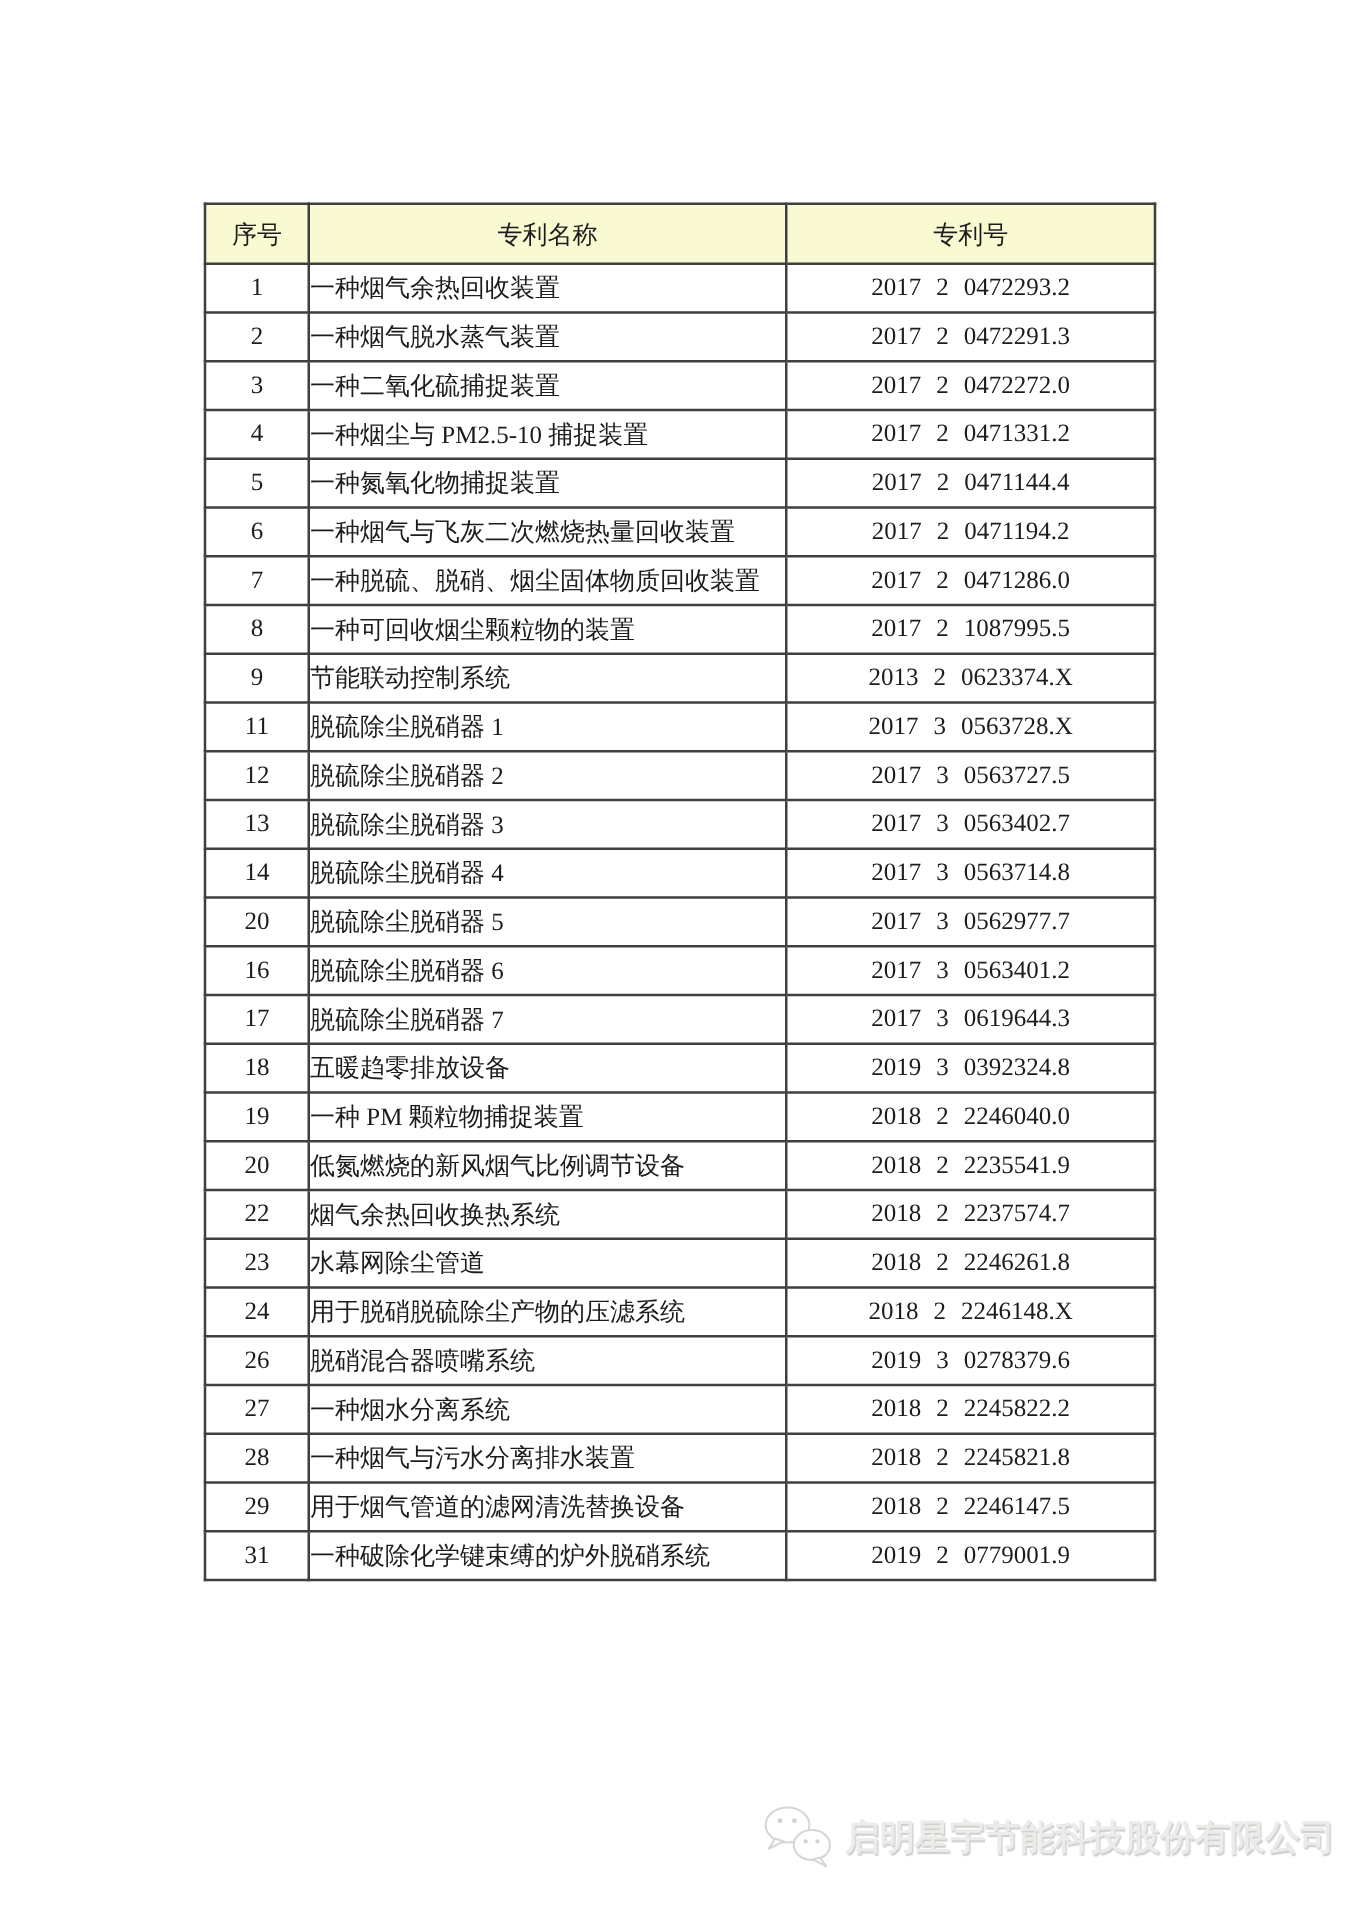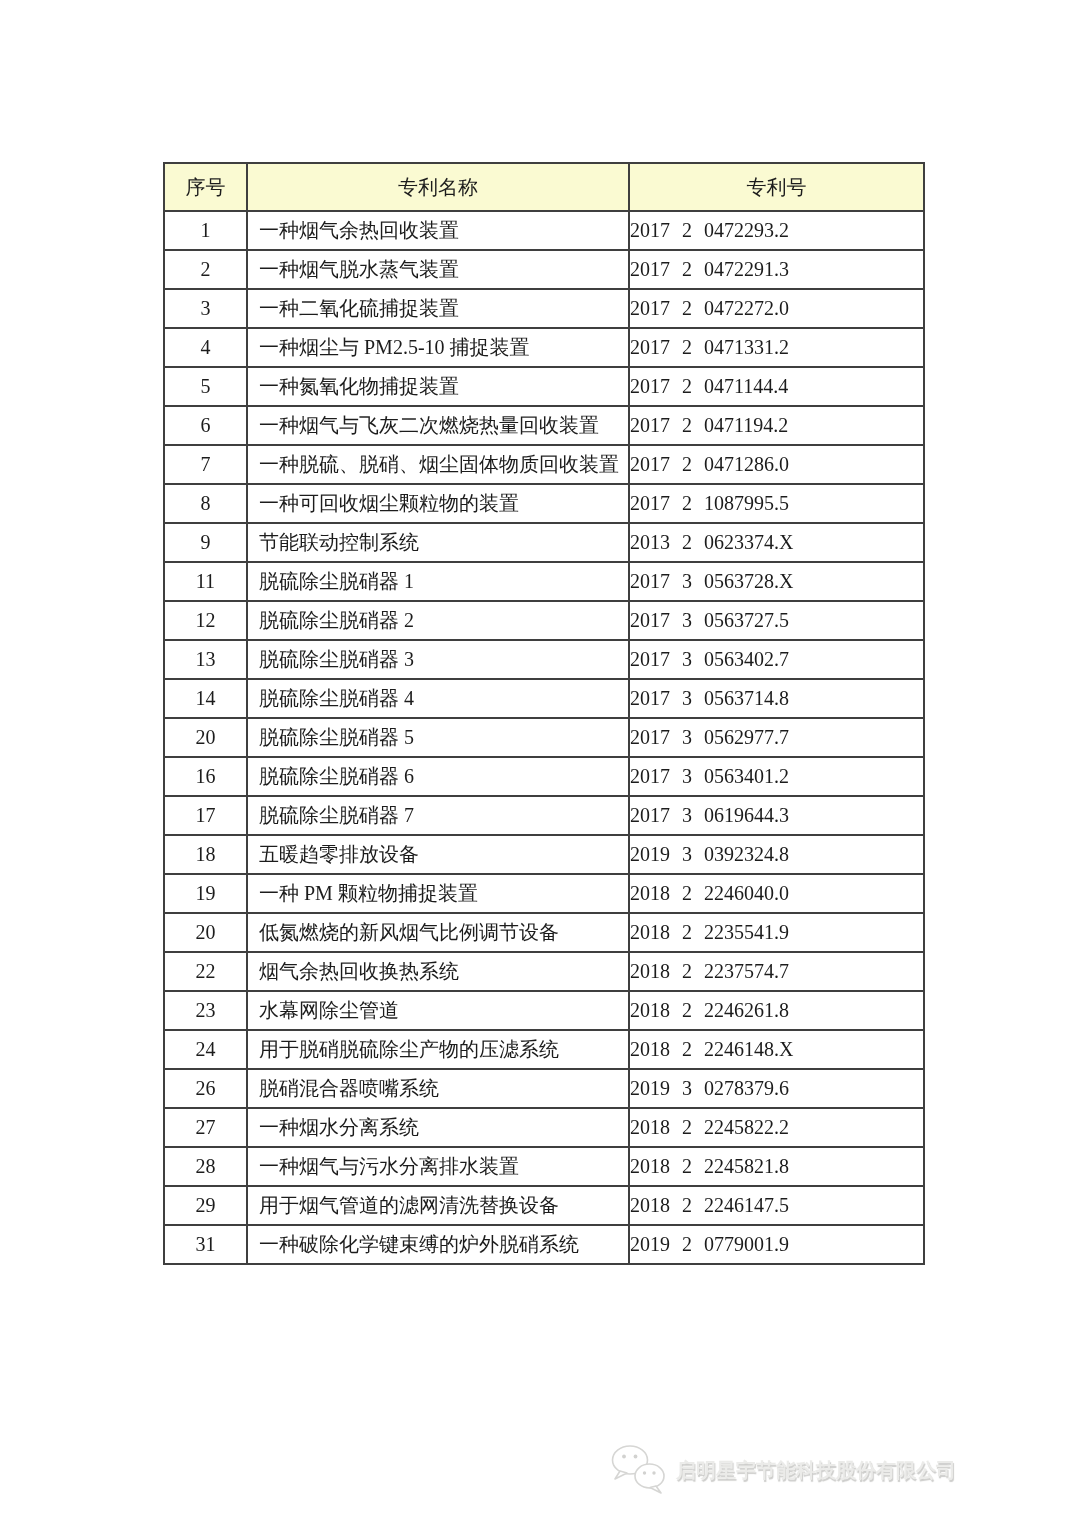--- a/index.html
+++ b/index.html
@@ -54,41 +54,40 @@
     font-size: 20px;
     color: var(--text_color);
   }
   td.col-no {
     text-align: center;
     color: var(--serial_color);
     font-size: 19px;
   }
   td.col-name {
     text-align: left;
-    padding-left: 11px;
   }
   td.col-number {
-    text-align: left;
+    text-align: center;
     word-spacing: 7px;
   }
   .watermark {
     position: absolute;
     left: 610px;
     top: 1443px;
     display: flex;
     align-items: center;
     gap: 8px;
   }
   .wm-icon svg {
     display: block;
   }
   .wm-text {
     font-family: Liberation Mono, monospace;
     font-weight: bold;
-    font-size: 20px;
+    font-size: 28px;
     letter-spacing: 0px;
     color: var(--watermark_color);
     text-shadow: 1px 2px 1px #cdcdcb, -1px -1px 1px #ffffff;
     user-select: none;
   }
 </style>
 </head>
 <body>
 
 <div class="page">

